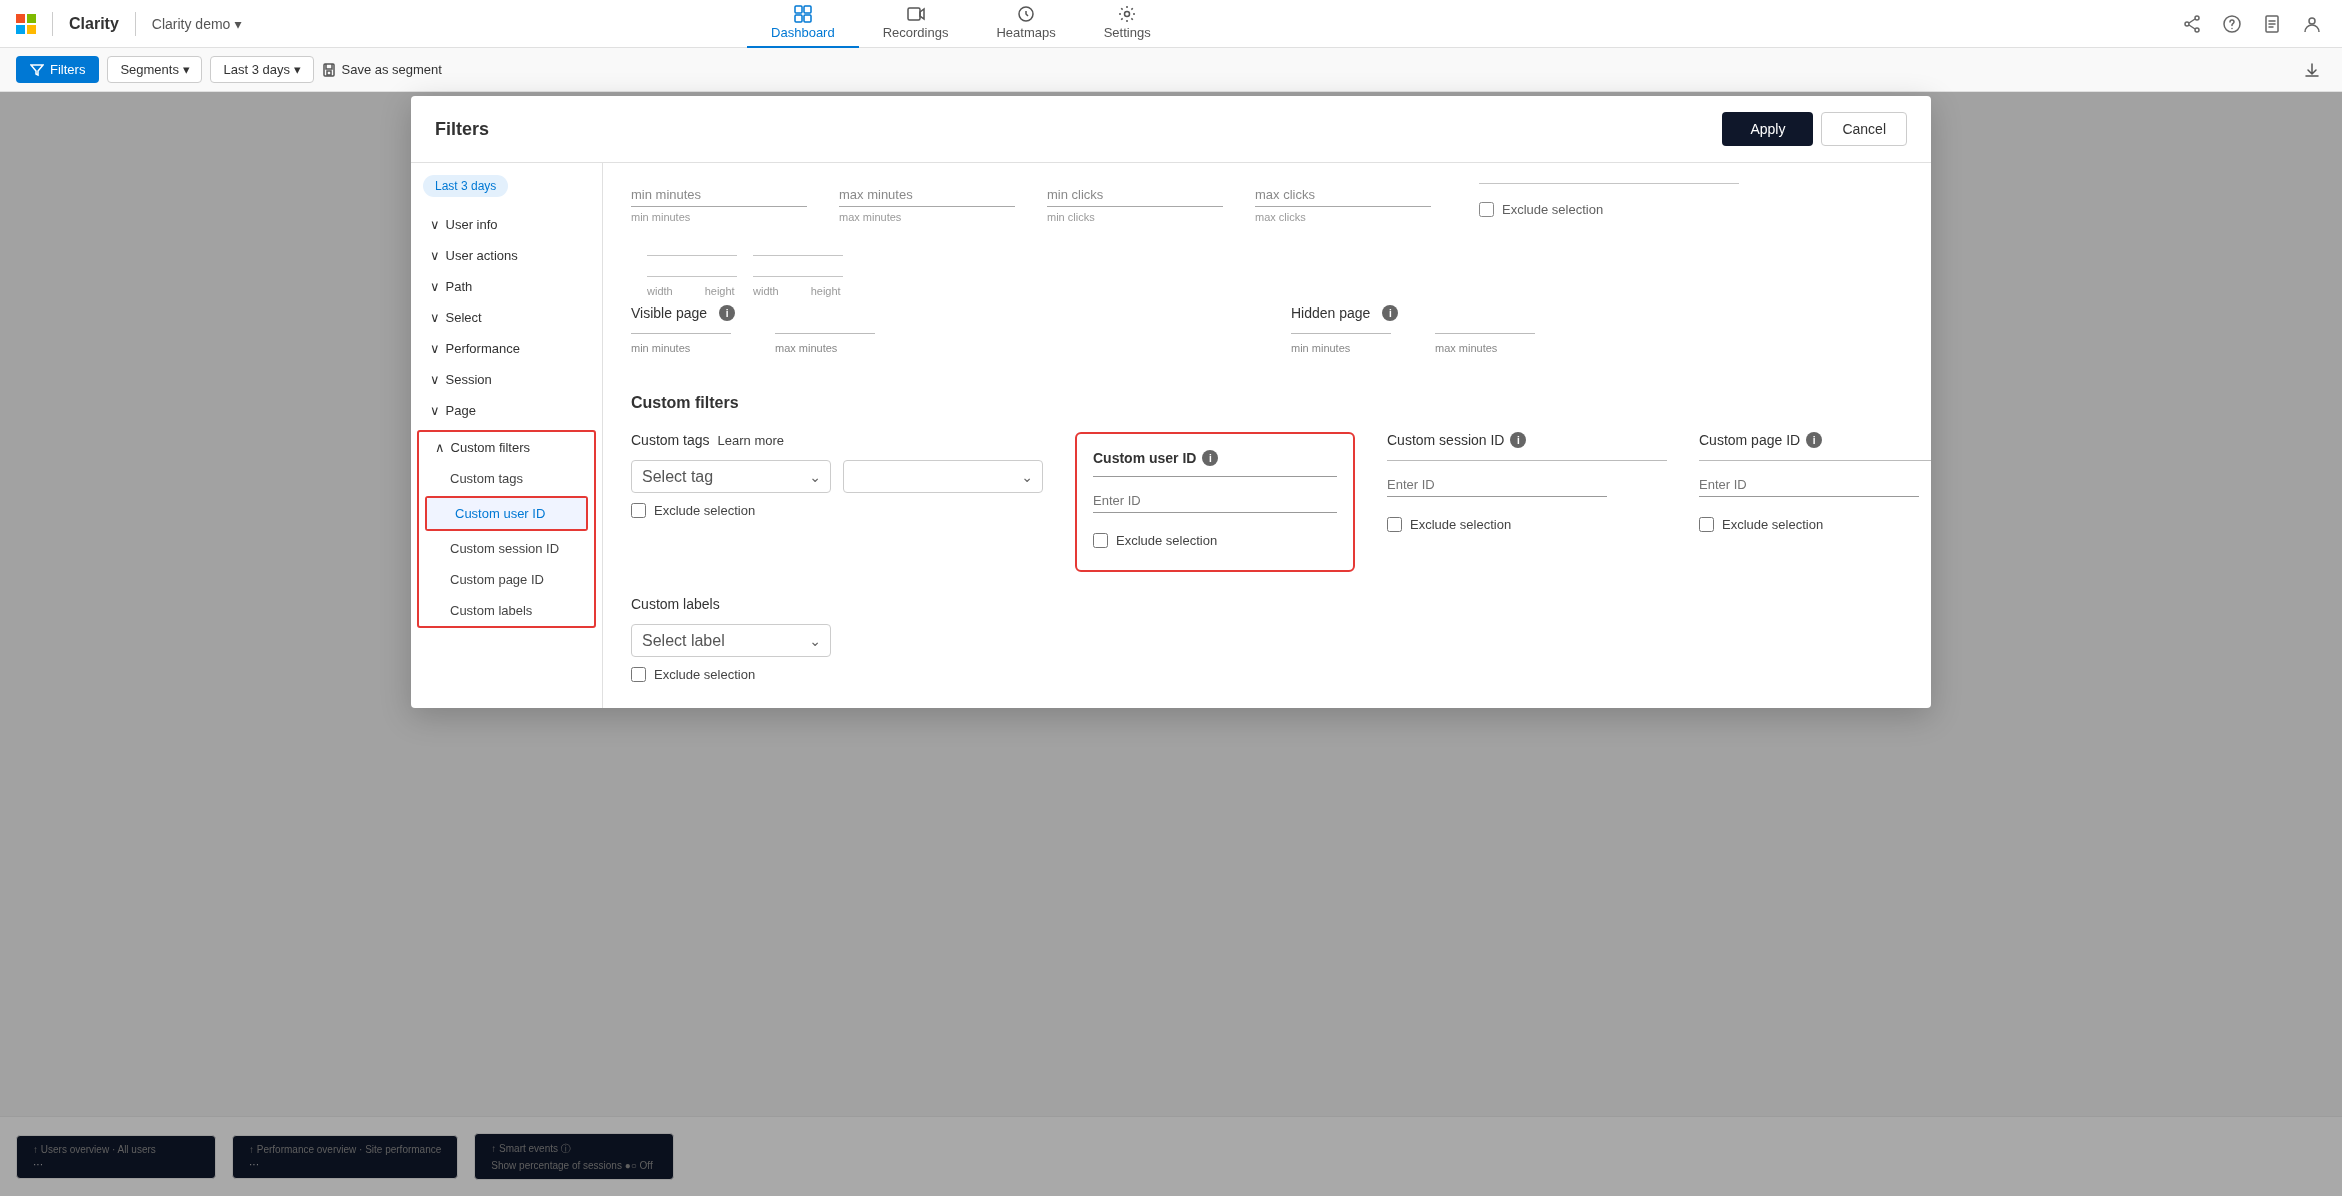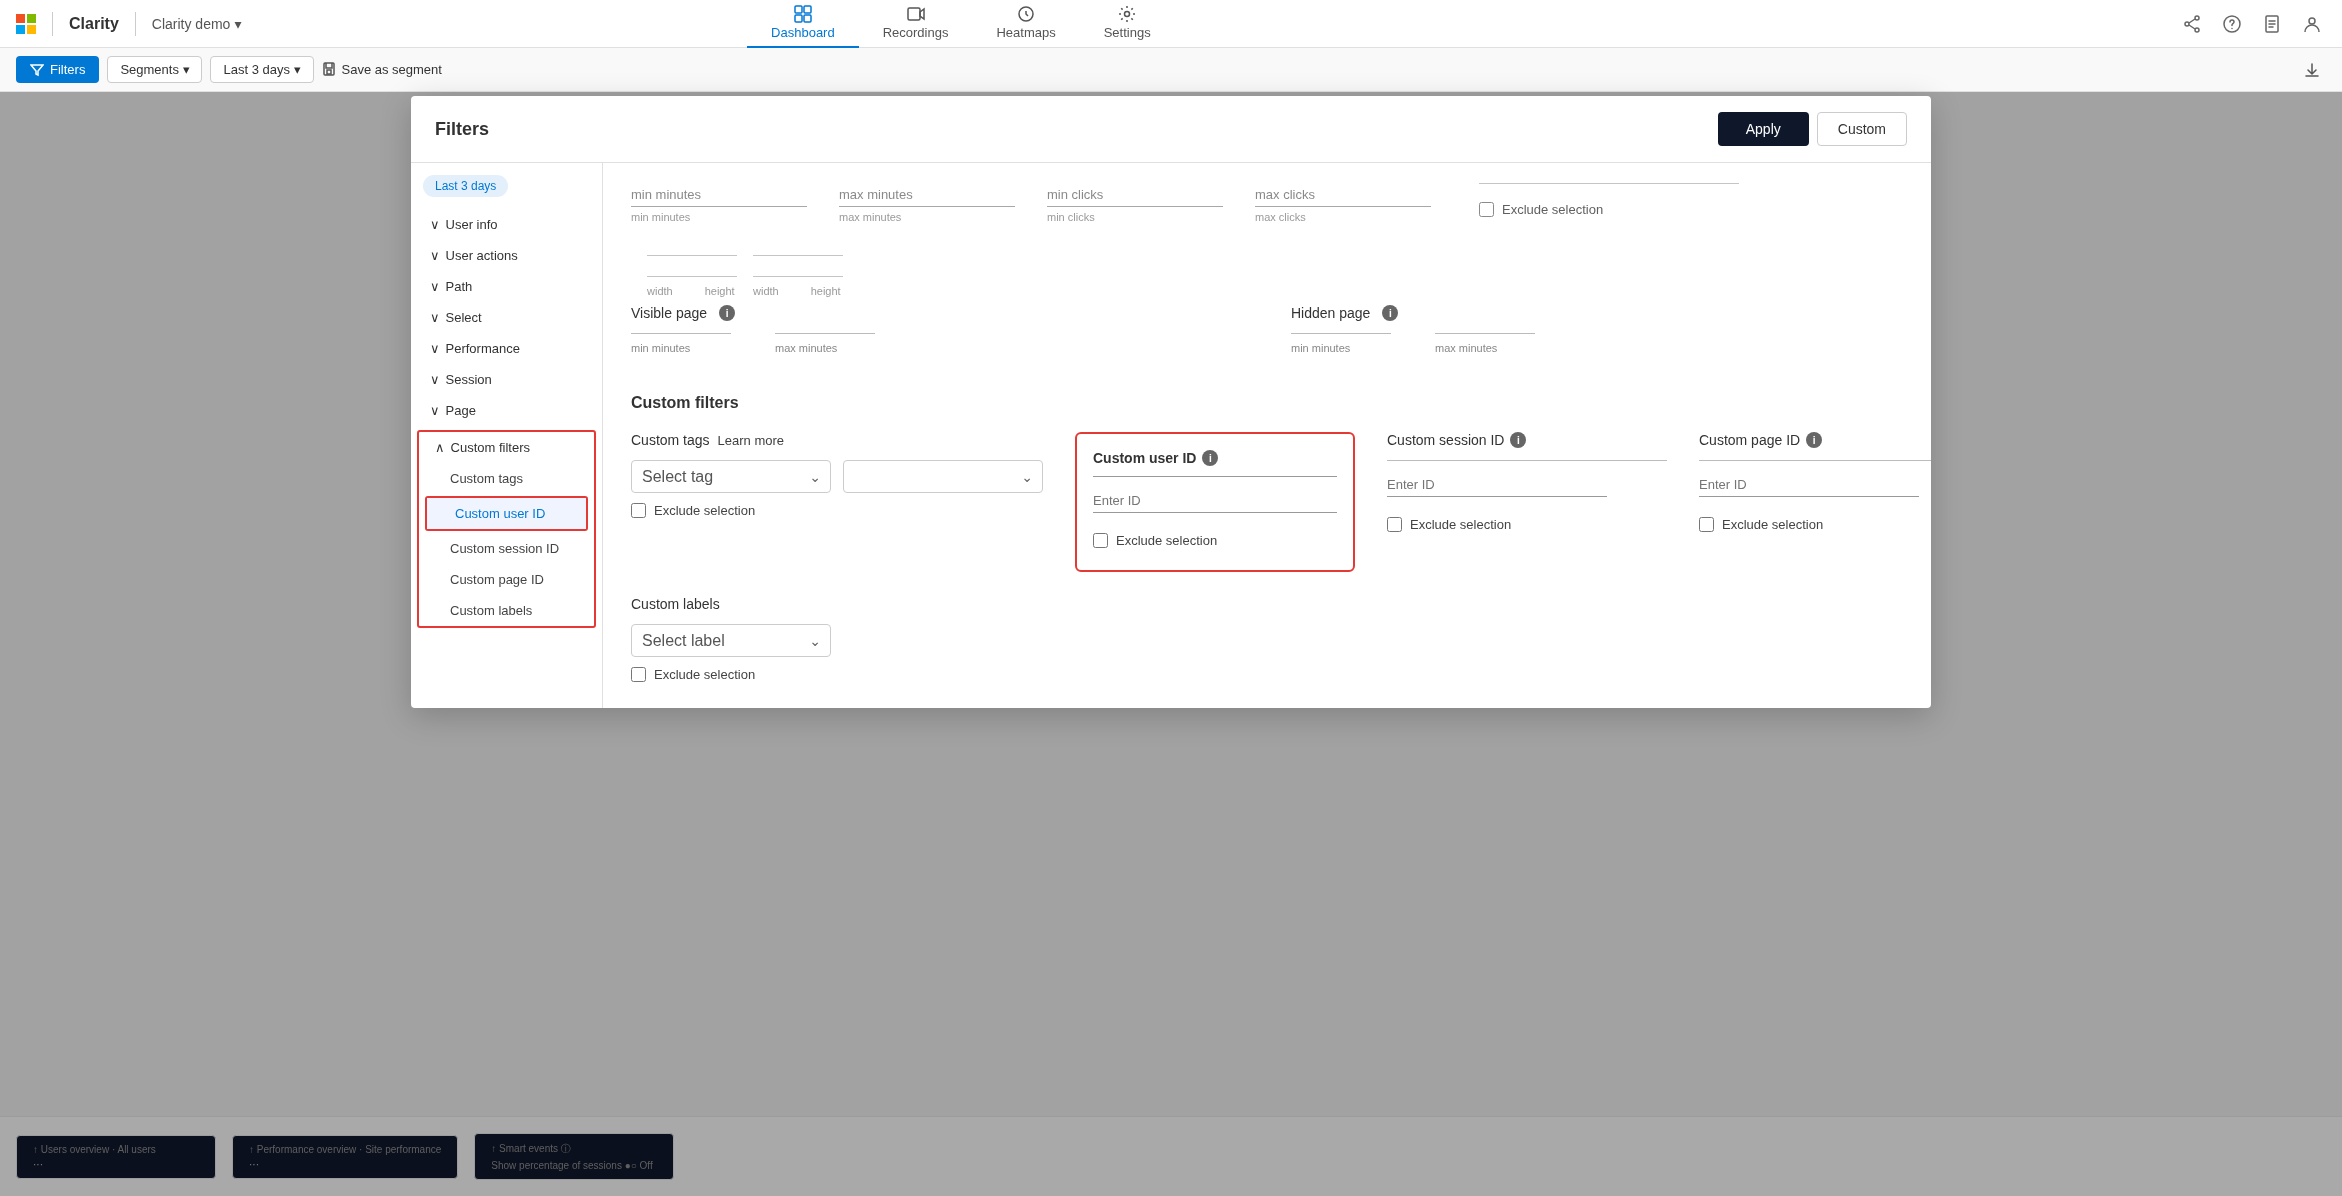--- a/index.html
+++ b/index.html
@@ -81,21 +81,21 @@
       font-size: 13px;
       cursor: pointer;
       display: flex; align-items: center; gap: 4px;
     }
     .btn-save {
       background: transparent;
       color: #333;
       border: none;
       font-size: 13px;
       cursor: pointer;
-      display: flex; align-items: flex-start; gap: 6px;
+      display: flex; align-items: flex-end; gap: 6px;
     }
     .subtoolbar-right { margin-left: auto; }
 
     
     .main-area {
       position: relative;
       height: calc(100vh - 92px);
       background: #e8e8e8;
     }
 
@@ -511,21 +511,21 @@
     </div>
   </div>
 
   <div class="modal-overlay">
     <div class="modal">
 
       <div class="modal-header">
         <span class="modal-title">Filters</span>
         <div class="modal-header-actions">
           <button class="btn-apply">Apply</button>
-          <button class="btn-cancel">Custom</button>
+          <button class="btn-cancel">Cancel</button>
         </div>
       </div>
 
       <div class="modal-body">
 
         <div class="filter-sidebar">
           <span class="sidebar-date-chip">Last 3 days</span>
 
           <div class="sidebar-item section-header">
             <span>∨</span>

